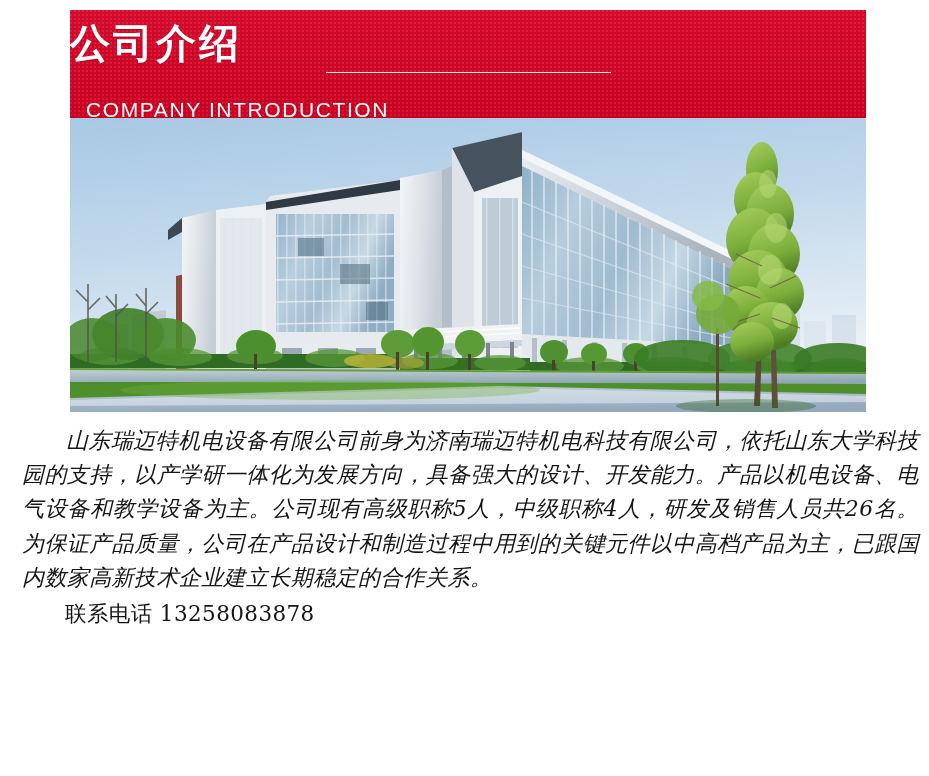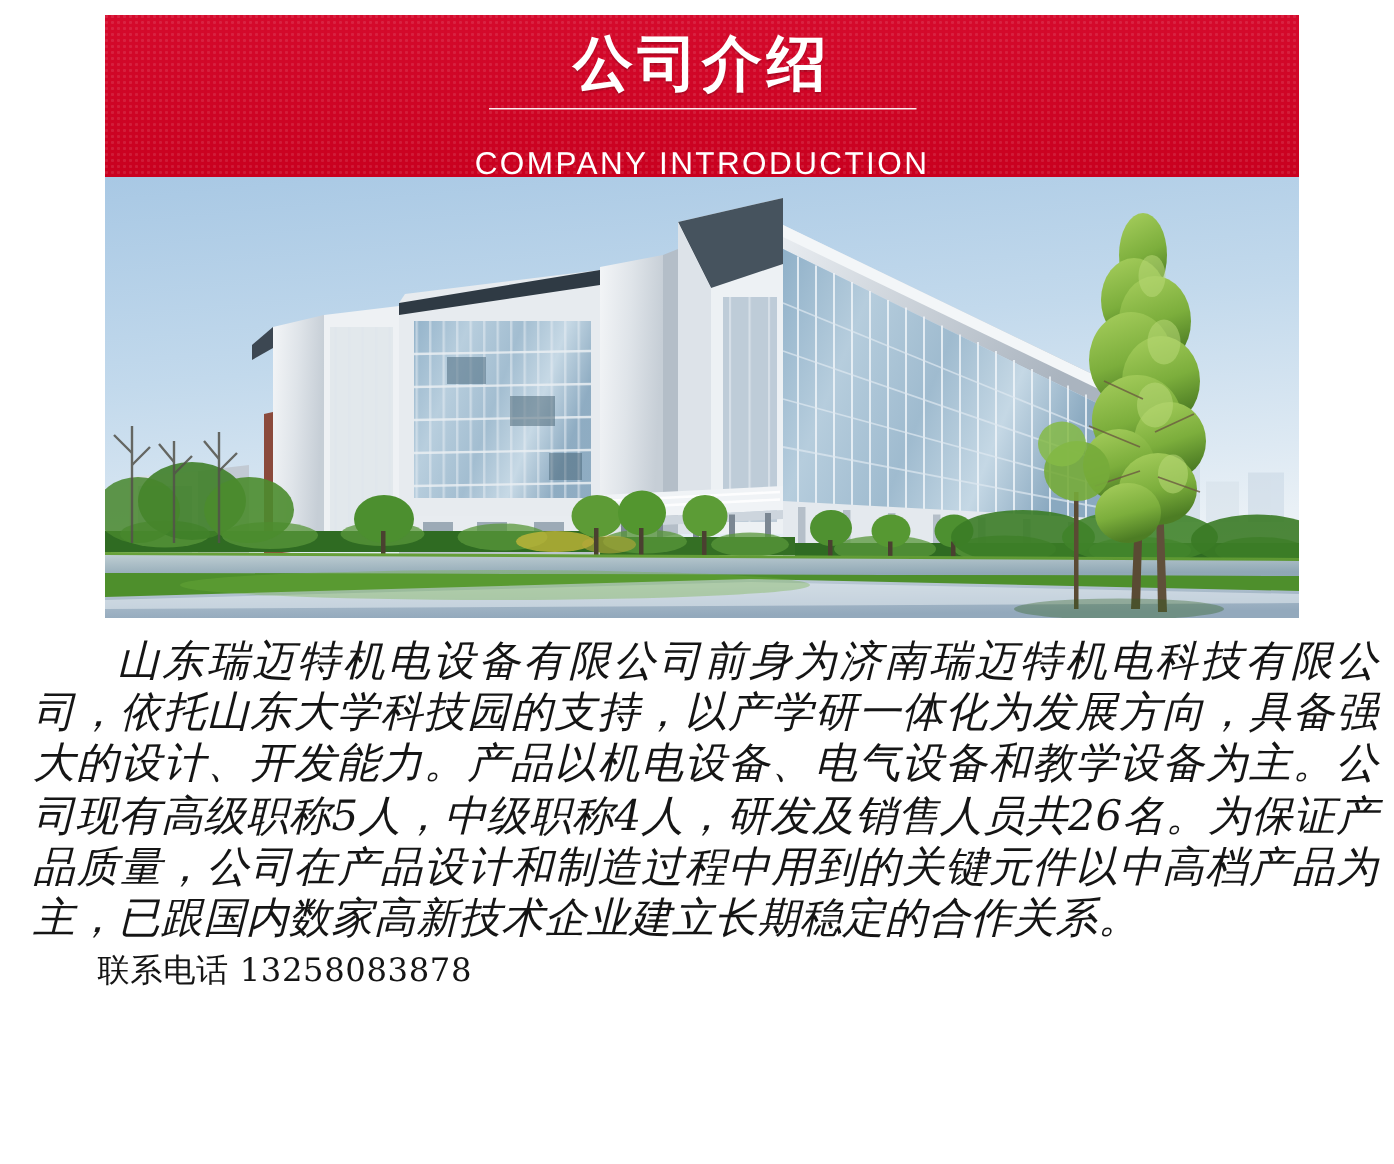--- a/index.html
+++ b/index.html
@@ -26,21 +26,20 @@
     background-color: #d4062a;
     background-image:
       radial-gradient(circle at 1px 1px, rgba(255,255,255,0.10) 0.9px, rgba(0,0,0,0) 1.1px),
       linear-gradient(180deg, #d50a2c 0%, #c9001f 100%);
     background-size: 4px 4px, 100% 100%;
     overflow: hidden;
   }
   #banner-inner {
     position: absolute;
     left: 0; right: 0; top: 0;
-    text-align: center;
   }
   #banner-title {
     margin: 0;
     padding-top: 9px;
     color: #ffffff;
     font-family: "DejaVu Sans", "Liberation Sans", sans-serif;
     font-size: 40px;
     font-weight: bold;
     letter-spacing: 3px;
     line-height: 48px;
@@ -80,21 +79,21 @@
     position: absolute;
     left: 0px;
     top: 424px;
     width: 929px;
   }
   .para {
     margin: 0;
     padding: 0 10px 0 22px;
     color: #151515;
     font-family: "DejaVu Serif", "Liberation Serif", serif;
-    font-size: 28px;
+    font-size: 22px;
     line-height: 34.2px;
     text-align: justify;
     text-justify: inter-character;
     text-indent: 2em;
     letter-spacing: 0.4px;
     font-style: italic;
     font-weight: 500;
     word-break: break-all;
   }
   #para-2 { padding-right: 14px; }

